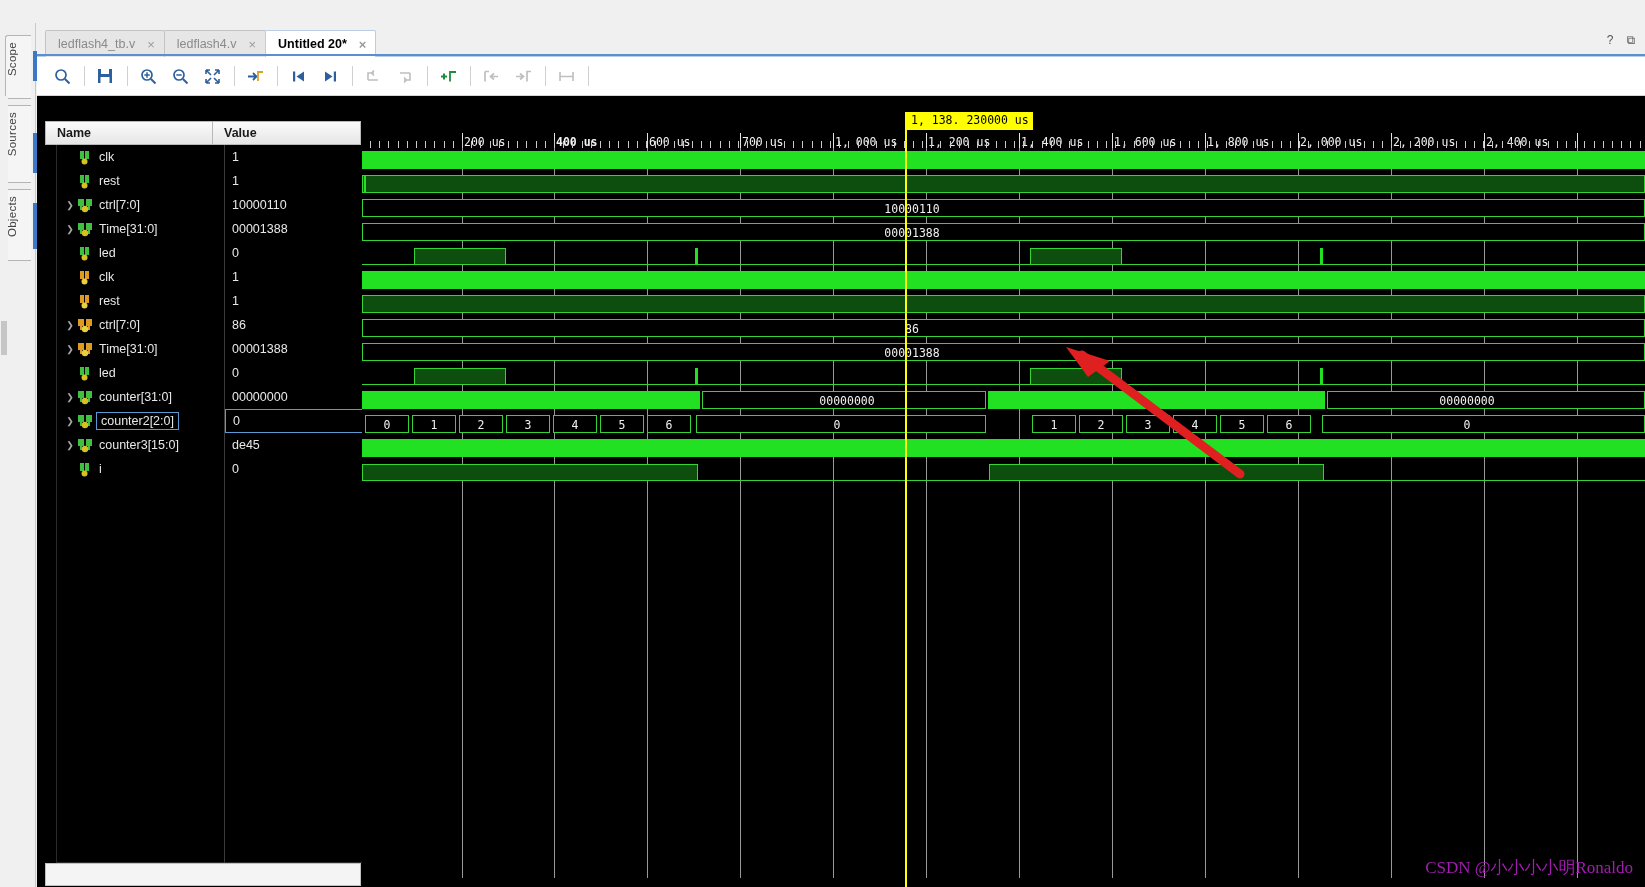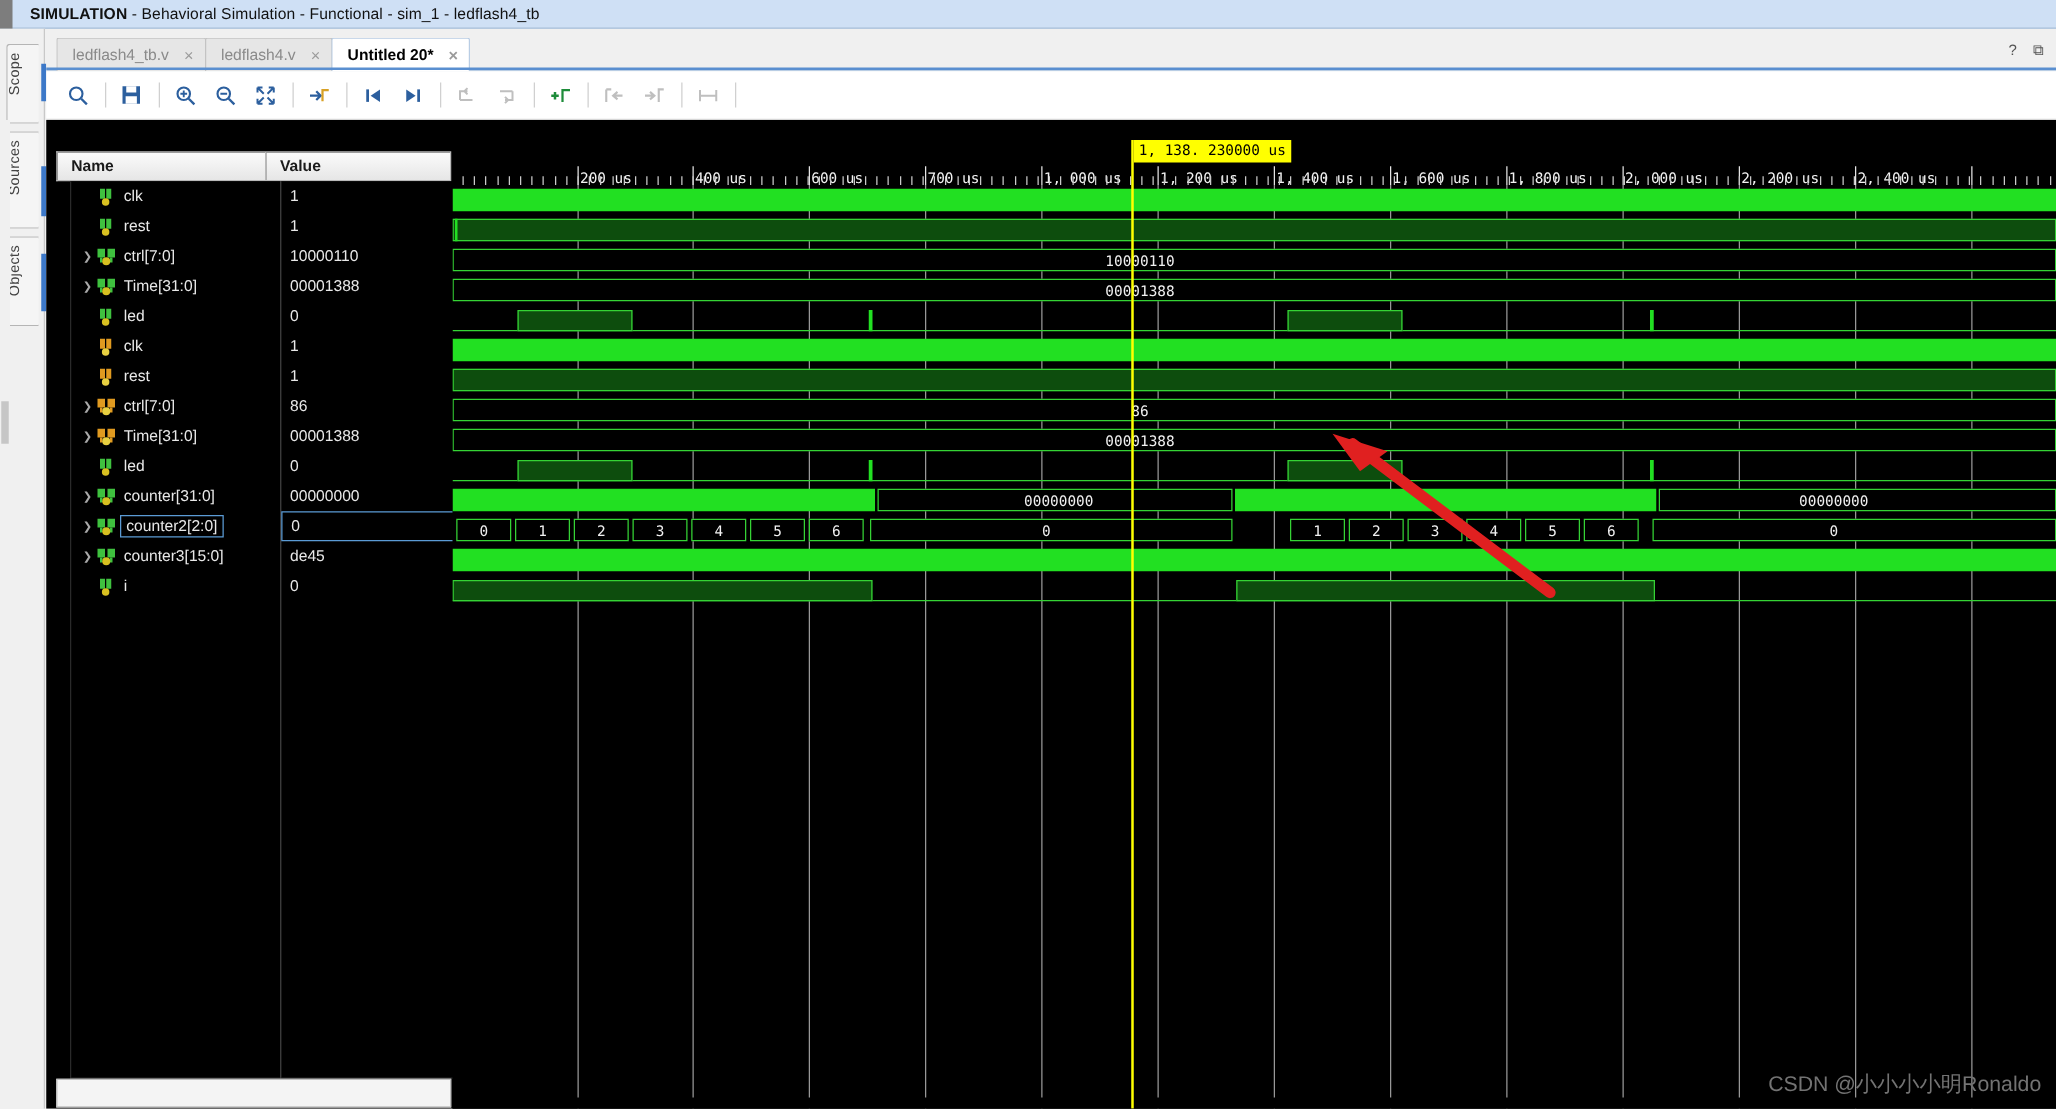--- a/index.html
+++ b/index.html
@@ -186,38 +186,32 @@
   .bottombar{
     position:absolute; left:8px; top:767px; width:316px; height:23px;
     border:1px solid #c0c0c0; background:#f4f4f4;
   }
   .leftrail{
     position:absolute; left:0; top:96px; width:8px; height:791px; background:#f0f0f0;
   }
   .leftrail .thumb{ position:absolute; left:1px; top:225px; width:6px; height:34px; background:#c6c6c6; }
 
   .watermark{
-    position:absolute; right:12px; bottom:8px; font-size:17px; color:#737373;
-    font-family:Liberation Sans, sans-serif; z-index:30; white-space:nowrap;
+    position:absolute; right:12px; bottom:8px; font-size:17px; color:#a21caf;
+    font-family:Liberation Serif, serif; z-index:30; white-space:nowrap;
   }
   .hscroll{
     position:absolute; left:325px; bottom:0; width:1283px; height:9px; background:#000;
   }
 </style>
 </head>
 <body>
 
 <div id="app">
 
-  <div class="titlebar">
-    <div class="leftnub"></div>
-    <div class="ttext">
-      <b>SIMULATION</b><span> - Behavioral Simulation - Functional - sim_1 - ledflash4_tb</span>
-    </div>
-  </div>
 
   <div class="vtabs">
     <div class="vtab" id="vtab-scope">
       <span>Scope</span>
     </div>
     <div class="vtab" id="vtab-sources">
       <span>Sources</span>
     </div>
     <div class="vtab" id="vtab-objects">
       <span>Objects</span>
@@ -550,21 +544,21 @@
         </div>
     </div>
 
     <div class="bottombar"></div>
 
     <div class="wave" id="wave">
       <div class="ruler" id="ruler">
           <div class="tickmaj" style="left: 100px;"></div>
           <div class="tlabel" style="left: 99px;">200 us</div>
           <div class="tickmaj" style="left: 192px;"></div>
-          <div class="tlabel" style="left: 191px;">400 us</div>
+          <div class="tlabel" style="left: 191px; font-weight: bold;">400 us</div>
           <div class="tickmaj" style="left: 285px;"></div>
           <div class="tlabel" style="left: 284px;">600 us</div>
           <div class="tickmaj" style="left: 378px;"></div>
           <div class="tlabel" style="left: 377px;">700 us</div>
           <div class="tickmaj" style="left: 471px;"></div>
           <div class="tlabel" style="left: 470px;">1, 000 us</div>
           <div class="tickmaj" style="left: 564px;"></div>
           <div class="tlabel" style="left: 563px;">1, 200 us</div>
           <div class="tickmaj" style="left: 657px;"></div>
           <div class="tlabel" style="left: 656px;">1, 400 us</div>

